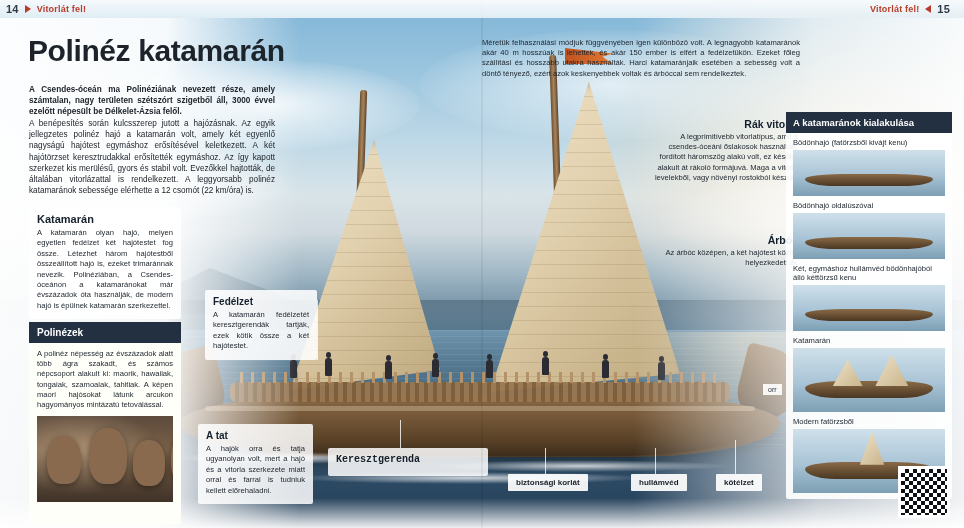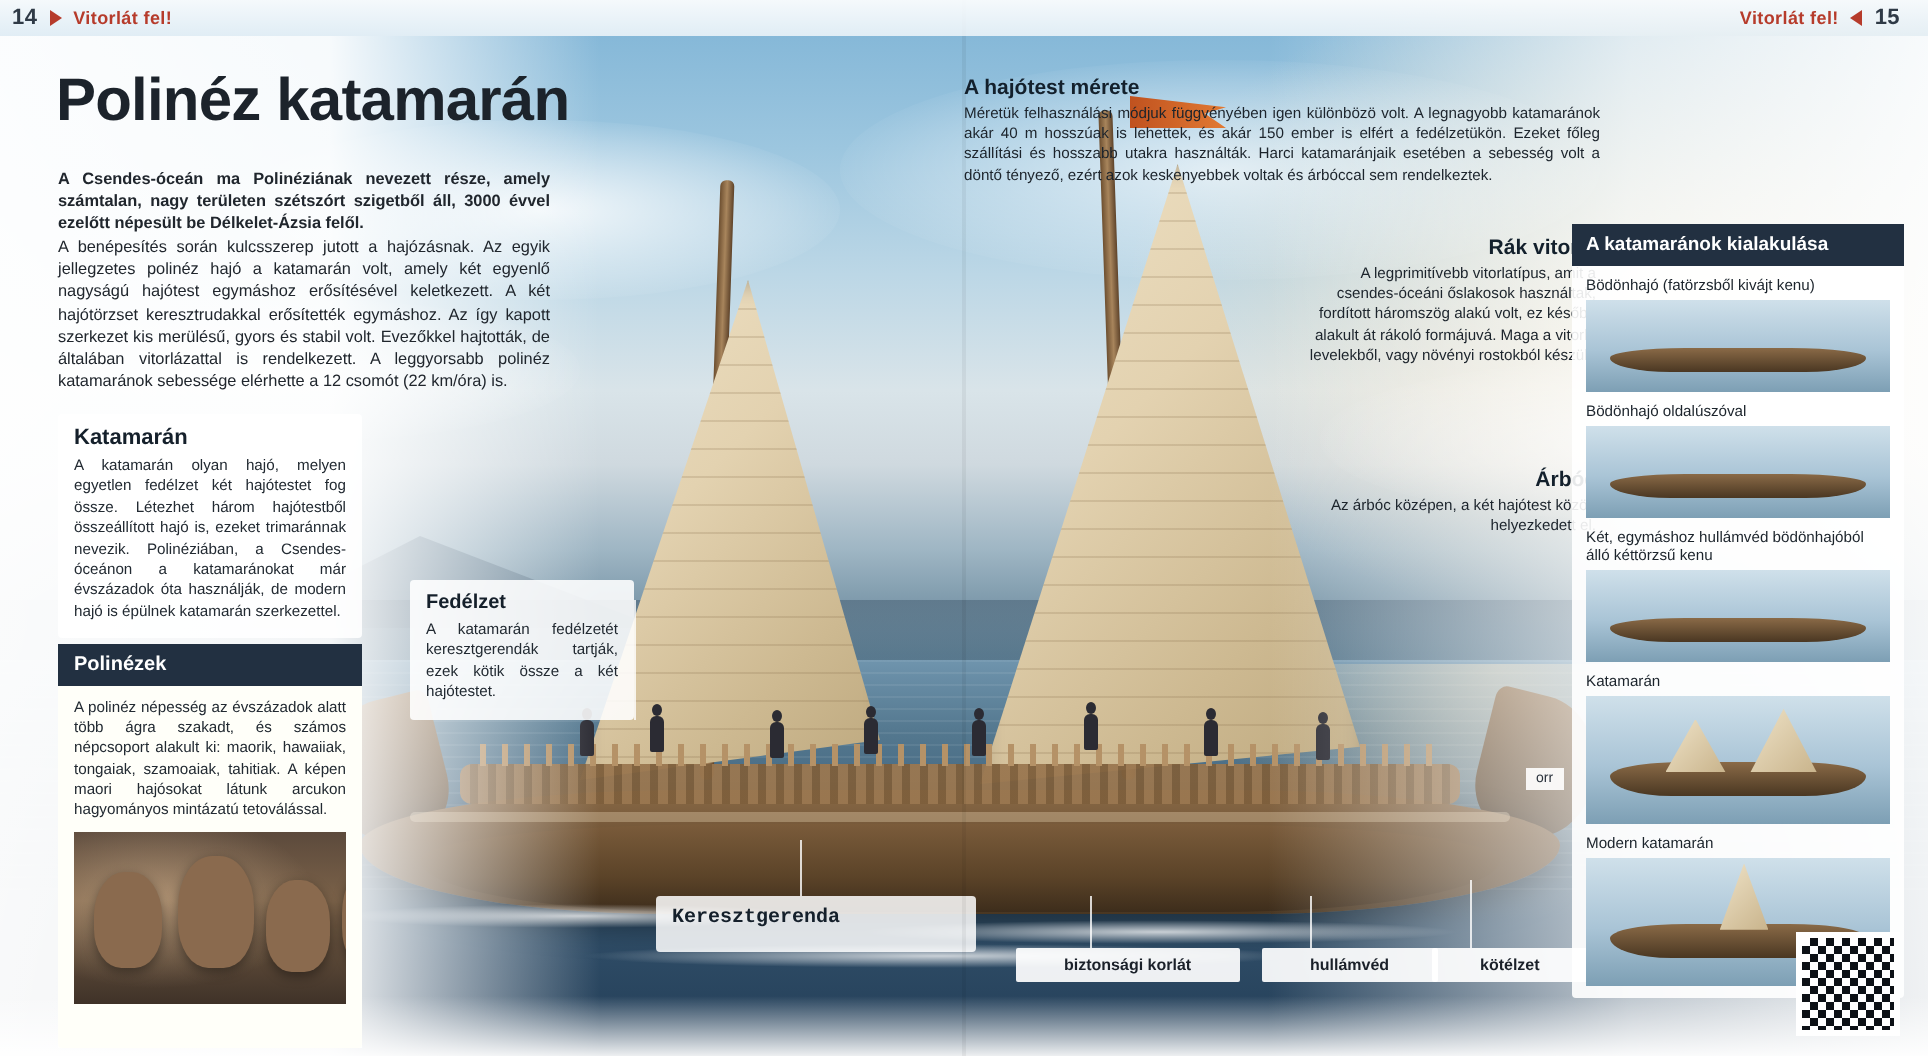--- a/index.html
+++ b/index.html
@@ -234,21 +234,21 @@
   .callout {
     position: absolute; z-index: 12; text-align: right;
   }
   .callout h4 { margin: 0 0 2px 0; font-size: 10.5px; font-weight: bold; color: #13202c; }
   .callout p { margin: 0; font-size: 7.6px; line-height: 10.2px; color: #1c242c; }
 
   
   .lbl {
     position: absolute; z-index: 14;
     background: rgba(255,255,255,0.92);
-    padding: 4px 24px; font-size: 8px; font-weight: bold; color: #1a2029;
+    padding: 4px 8px; font-size: 8px; font-weight: bold; color: #1a2029;
     border-radius: 1px;
   }
   .lead-v { position: absolute; z-index: 13; background: rgba(255,255,255,0.8); width: 1px; }
 
   
   .gallery {
     position: absolute; right: 12px; top: 112px; width: 166px;
     z-index: 14;
     background: rgba(255,255,255,0.9);
     border-radius: 2px;
@@ -392,39 +392,42 @@
         <div class="face f4"></div>
       </div>
     </div>
   </div>
 
   <div class="panel" style="left:205px; top:290px; width:112px;">
     <h3 style="font-size:10px;">Fedélzet</h3>
     <p>A katamarán fedélzetét keresztgerendák tartják, ezek kötik össze a két hajótestet.</p>
   </div>
 
+  <div class="panel" style="left:198px; top:424px; width:115px; background:rgba(255,255,255,0.85);">
+    <h3 style="font-size:10px;">A tat</h3>
+    <p>A hajók orra és tatja ugyanolyan volt, mert a hajó és a vitorla szerkezete miatt orral és farral is tudniuk kellett előrehaladni.</p>
+  </div>
 
   <div class="panel" style="left:328px; top:448px; width:160px; background:rgba(255,255,255,0.85);font-family:Liberation Mono, monospace;">
     <h3 style="font-size:10px;">Keresztgerenda</h3>
   </div>
 
   <div class="lead-v" style="left:317px; top:300px; height:60px;"></div>
   <div class="lead-v" style="left:400px; top:420px; height:28px;"></div>
 
   <div class="lbl" style="left:508px; top:474px;">biztonsági korlát</div>
   <div class="lbl" style="left:631px; top:474px;">hullámvéd</div>
   <div class="lbl" style="left:716px; top:474px;">kötélzet</div>
   <div class="lead-v" style="left:545px; top:448px; height:26px;"></div>
   <div class="lead-v" style="left:655px; top:448px; height:26px;"></div>
   <div class="lead-v" style="left:735px; top:440px; height:34px;"></div>
 
   <div class="orr">orr</div>
 
   <div class="callout" style="left:482px; top:38px; width:318px;">
-    <h4 style="text-align:left;">A hajótest mérete</h4>
     <p style="text-align:justify;">Méretük felhasználási módjuk függvényében igen különbözö volt. A legnagyobb katamaránok akár 40 m hosszúak is lehettek, és akár 150 ember is elfért a fedélzetükön. Ezeket főleg szállítási és hosszabb utakra használták. Harci katamaránjaik esetében a sebesség volt a döntő tényező, ezért azok keskenyebbek voltak és árbóccal sem rendelkeztek.</p>
   </div>
 
   <div class="callout" style="left:650px; top:118px; width:148px;">
     <h4>Rák vitorla</h4>
     <p>A legprimitívebb vitorlatípus, amit a csendes-óceáni őslakosok használtak, fordított háromszög alakú volt, ez később alakult át rákoló formájuvá. Maga a vitorla levelekből, vagy növényi rostokból készült.</p>
   </div>
 
   <div class="callout" style="left:660px; top:234px; width:138px;">
     <h4>Árbóc</h4>
@@ -449,21 +452,21 @@
       <div class="boat"></div>
     </div>
 
     <div class="g-cap">Katamarán</div>
     <div class="g-img g-big">
       <div class="boat"></div>
       <div class="s sa"></div>
       <div class="s sb"></div>
     </div>
 
-    <div class="g-cap">Modern katamarán</div>
+    <div class="g-cap">Modern fatörzsből</div>
     <div class="g-img g-big">
       <div class="boat"></div>
       <div class="s sb" style="left:44%; bottom:44%; width:16%; height:52%;"></div>
     </div>
   </div>
 
   <div class="qr"></div>
 
 </div>
 

